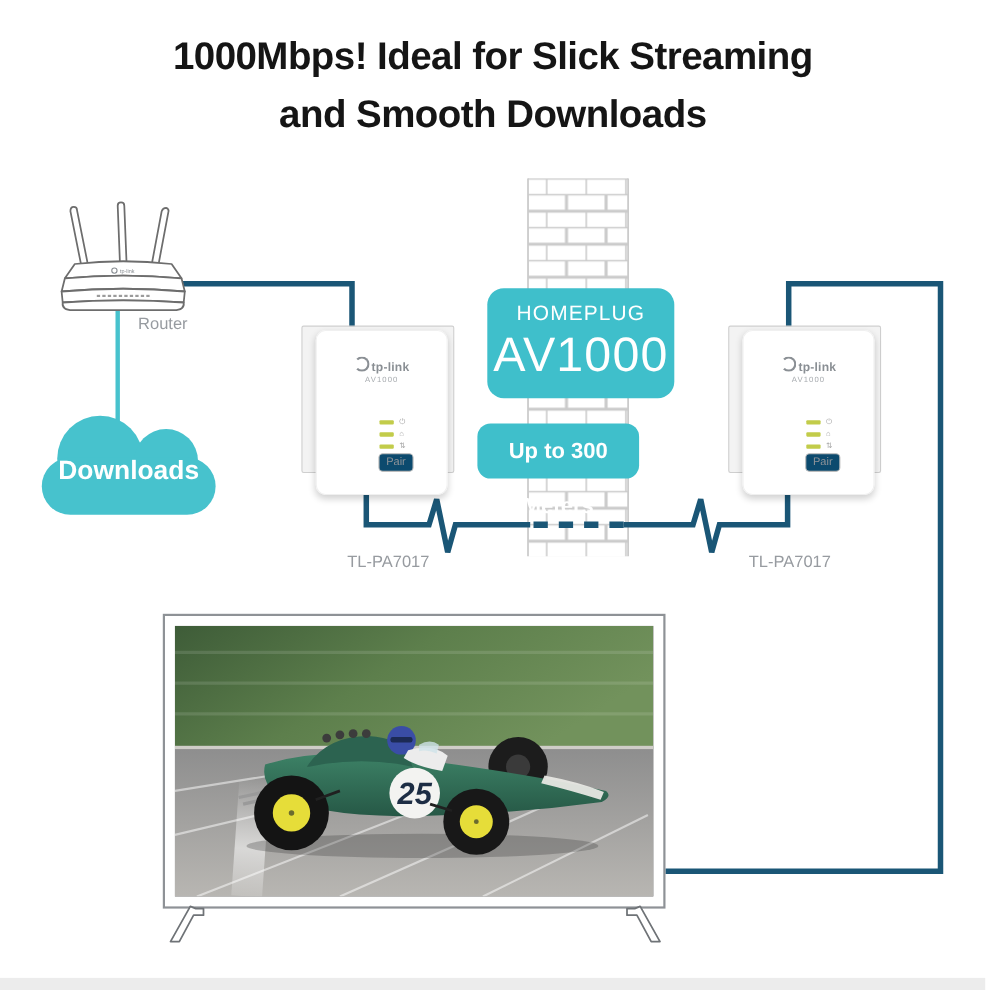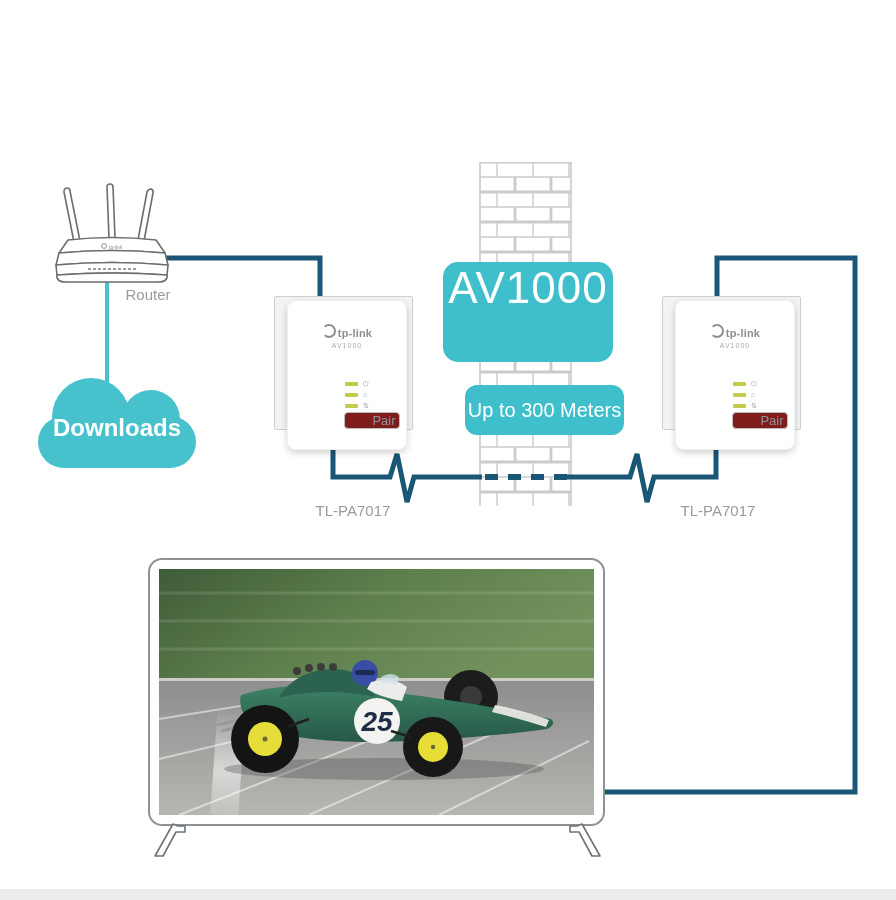--- a/index.html
+++ b/index.html
@@ -32,42 +32,46 @@
                  font-size:11px;font-weight:700;letter-spacing:.2px;}
   .adapter .logo .mark{display:inline-block;width:10px;height:10px;border:2px solid #8a8f94;
                  border-radius:50%;vertical-align:-1px;margin-right:2px;border-left-color:transparent;}
   .adapter .sub{position:absolute;left:0;top:42px;width:120px;text-align:center;color:#a7abaf;
                  font-size:7px;letter-spacing:1px;}
   .adapter .leds{position:absolute;left:58px;top:78px;}
   .adapter .ledrow{display:flex;align-items:center;height:11px;}
   .adapter .dash{width:13px;height:4px;background:#C2CC4A;border-radius:1px;margin-right:5px;}
   .adapter .lic{font-size:7px;color:#a8a8a8;line-height:7px;}
   .adapter .pair{position:absolute;left:57px;top:112px;width:30px;height:15px;border:1.5px solid #bdbdbd;
-                 border-radius:4px;color:#8f9398;font-size:13px;display:flex;align-items:center;
-                 justify-content:center;background:#7f1d1d;padding-left:24px;}
+                 border-radius:4px;color:#8f9398;font-size:10px;display:flex;align-items:center;
+                 justify-content:center;background:#0c4a6e;}
 
   
   .badge{background:#3FBFCB;color:#fff;text-align:center;}
   .badge.main{left:443px;top:262px;width:170px;height:100px;border-radius:15px;}
   .badge.main .small{margin-top:13px;font-size:19px;letter-spacing:1px;font-weight:400;}
   .badge.main .big{font-size:44px;letter-spacing:1px;font-weight:400;line-height:52px;}
-  .badge.range{left:465px;top:385px;width:159px;height:50px;border-radius:12px;
-               font-size:20px;font-weight:400;line-height:50px;}
-
-  
-  .tv-frame{left:148px;top:558px;width:453px;height:264px;background:#fff;border:2px solid #8e9296;border-radius:14px;}
+  .badge.range{left:434px;top:385px;width:147px;height:50px;border-radius:12px;
+               font-size:20px;font-weight:700;line-height:50px;}
+
+  
+  .tv-frame{left:148px;top:558px;width:453px;height:264px;background:#fff;border:2px solid #8e9296;border-radius:0;}
   .tv-screen{position:absolute;left:9px;top:9px;width:435px;height:246px;overflow:hidden;background:#777;}
 
   .bottom-band{left:0;top:889px;width:896px;height:11px;background:#ececec;}
 </style>
 </head>
 <body>
 
 <div class="canvas">
 
+  <div class="abs title">
+    <div>1000Mbps! Ideal for Slick Streaming</div>
+    <div>and Smooth Downloads</div>
+  </div>
 
   <svg class="abs" style="left:479px;top:162px;" width="93" height="344">
     <defs>
       <pattern id="brickPat" width="36" height="30" patternUnits="userSpaceOnUse">
         <g fill="none" stroke="#CBCBCB" stroke-width="1.4">
           <path d="M0 0.7 H36 M0 15 H36 M0 29.3 H36"></path>
           <path d="M18 0.7 V15 M0.7 15 V29.3 M35.3 15 V29.3"></path>
         </g>
       </pattern>
     </defs>
@@ -168,20 +172,21 @@
             <span class="dash"></span>
             <span class="lic">⇅</span>
           </div>
       </div>
       <div class="pair">Pair</div>
     </div>
   </div>
   <div class="abs dev-label" style="left:648px;top:502px;width:140px;">TL-PA7017</div>
 
   <div class="abs badge main">
+    <div class="small">HOMEPLUG</div>
     <div class="big">AV1000</div>
   </div>
 
   <div class="abs badge range">Up to 300 Meters</div>
 
   <div class="abs tv-frame">
     <div class="tv-screen">
       <svg width="435" height="246" viewBox="0 0 435 246">
         <defs>
           <linearGradient id="grassGrad" x1="0" y1="0" x2="1" y2="0.4">

